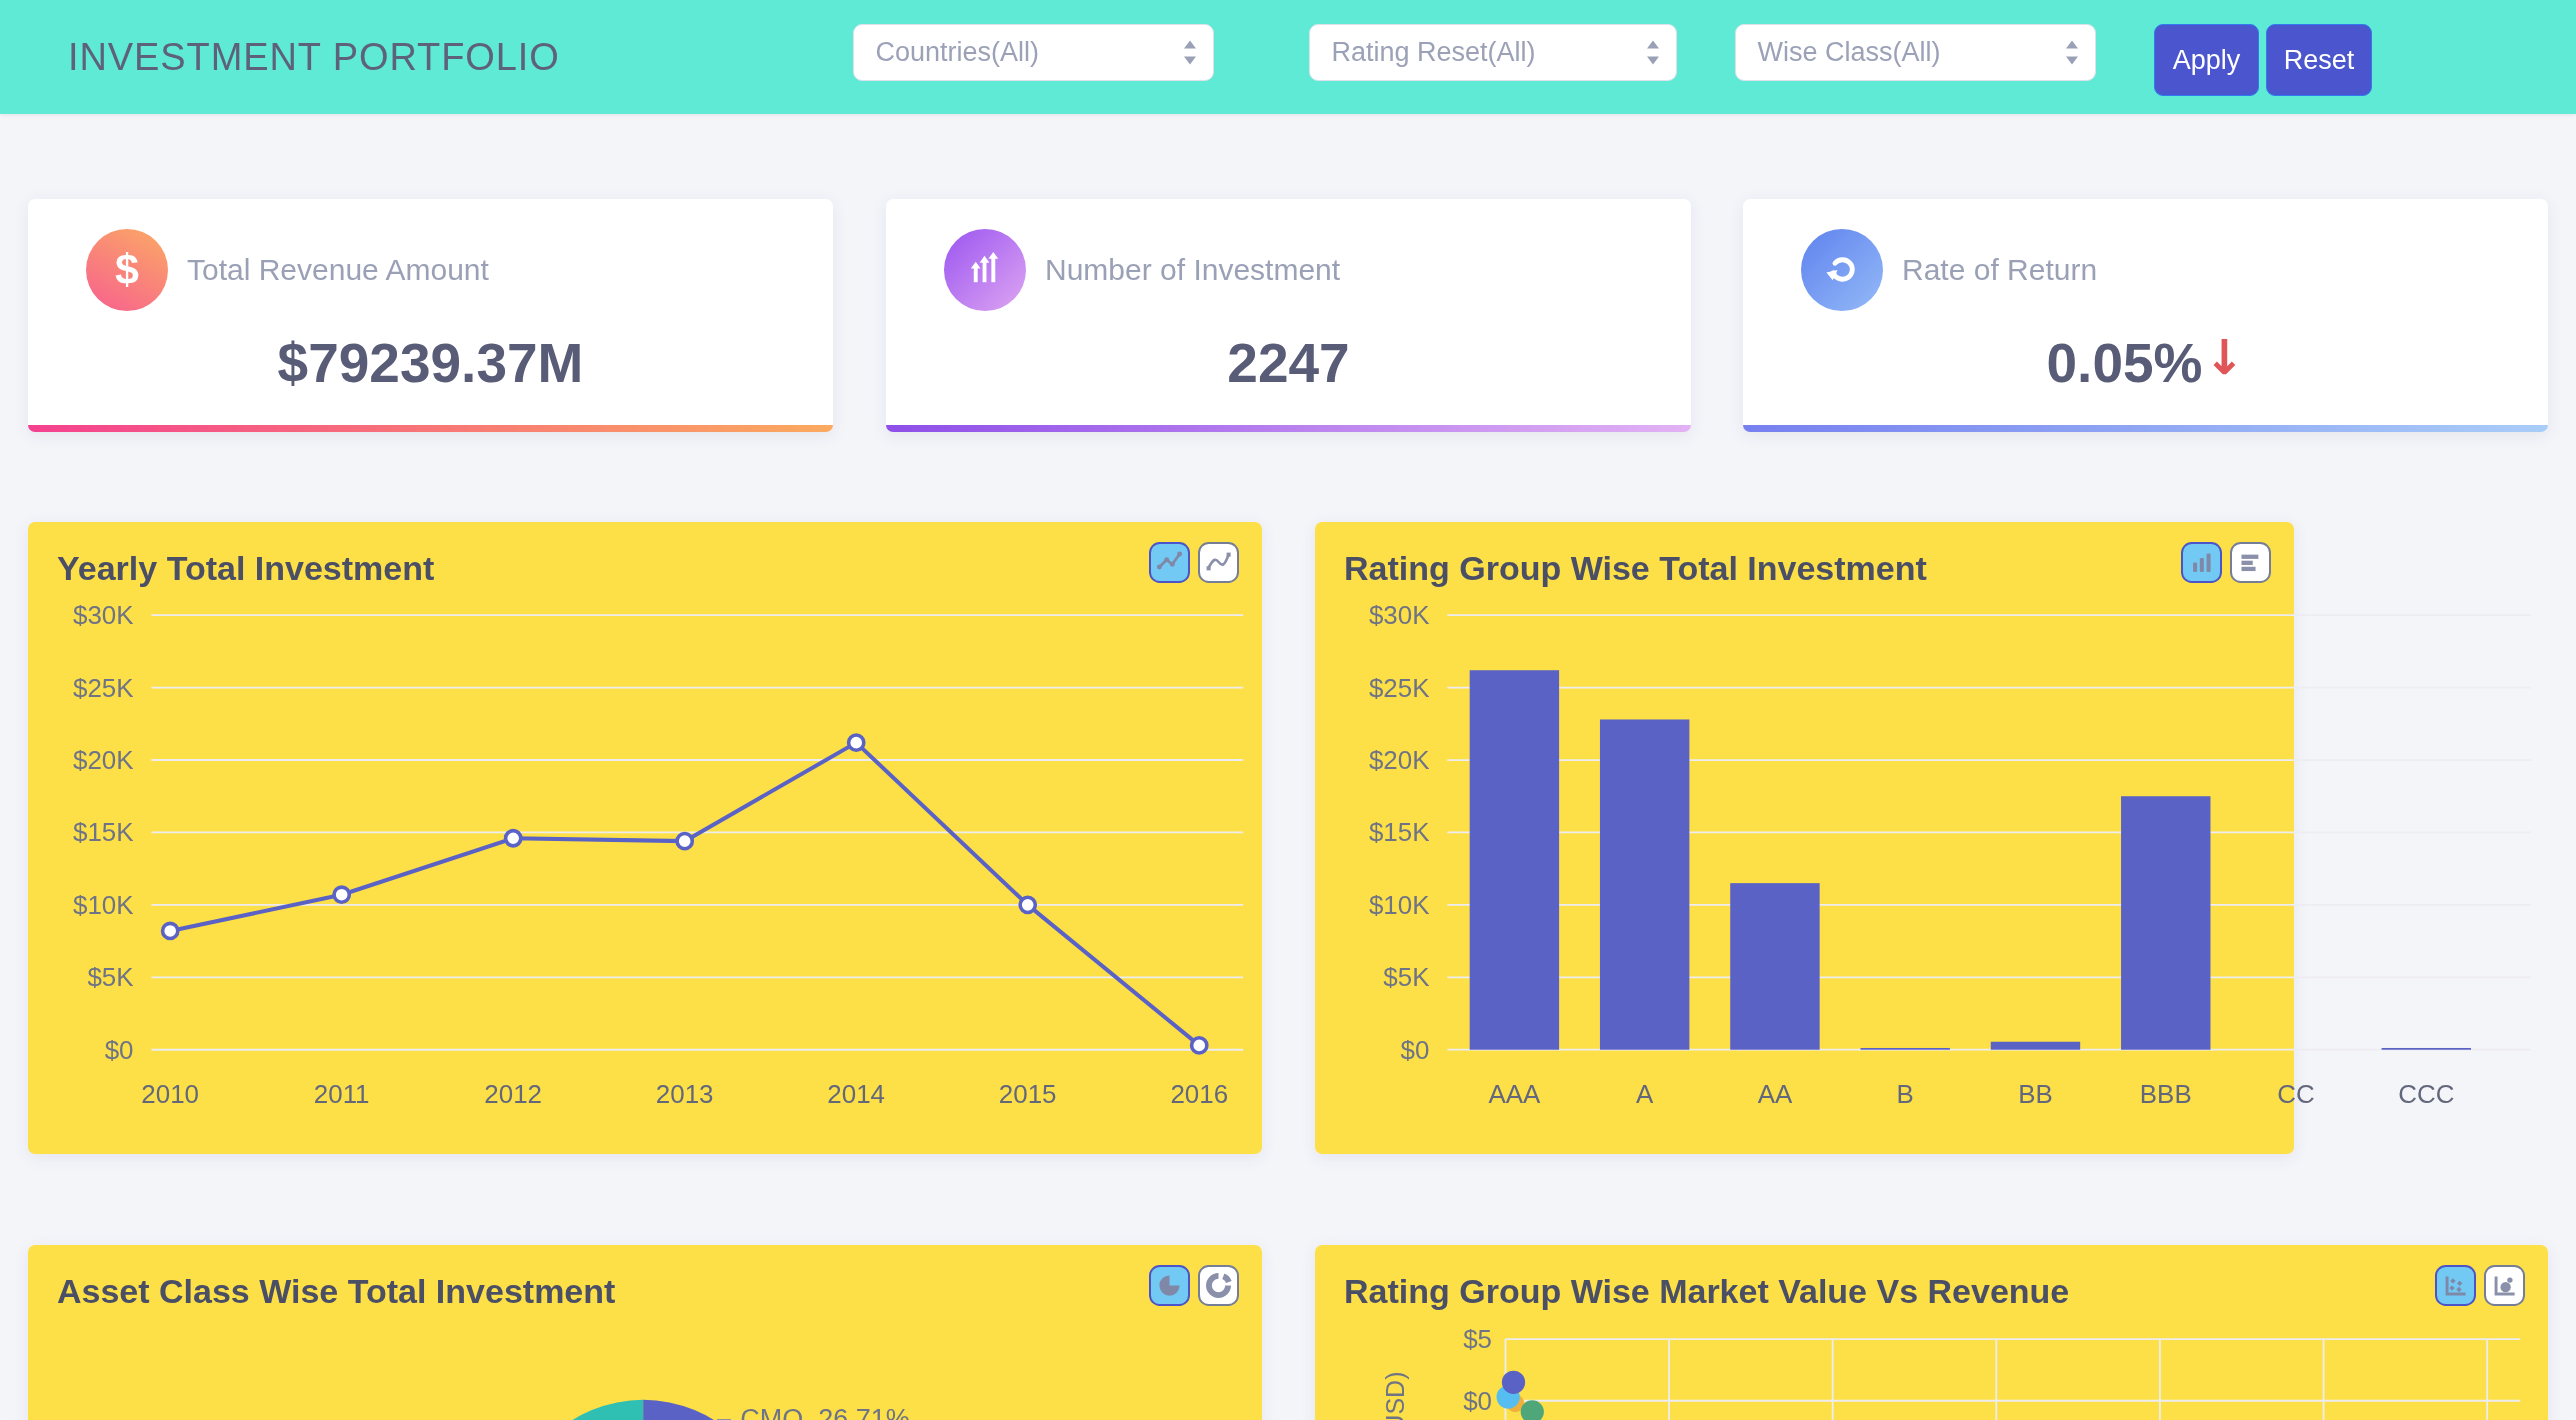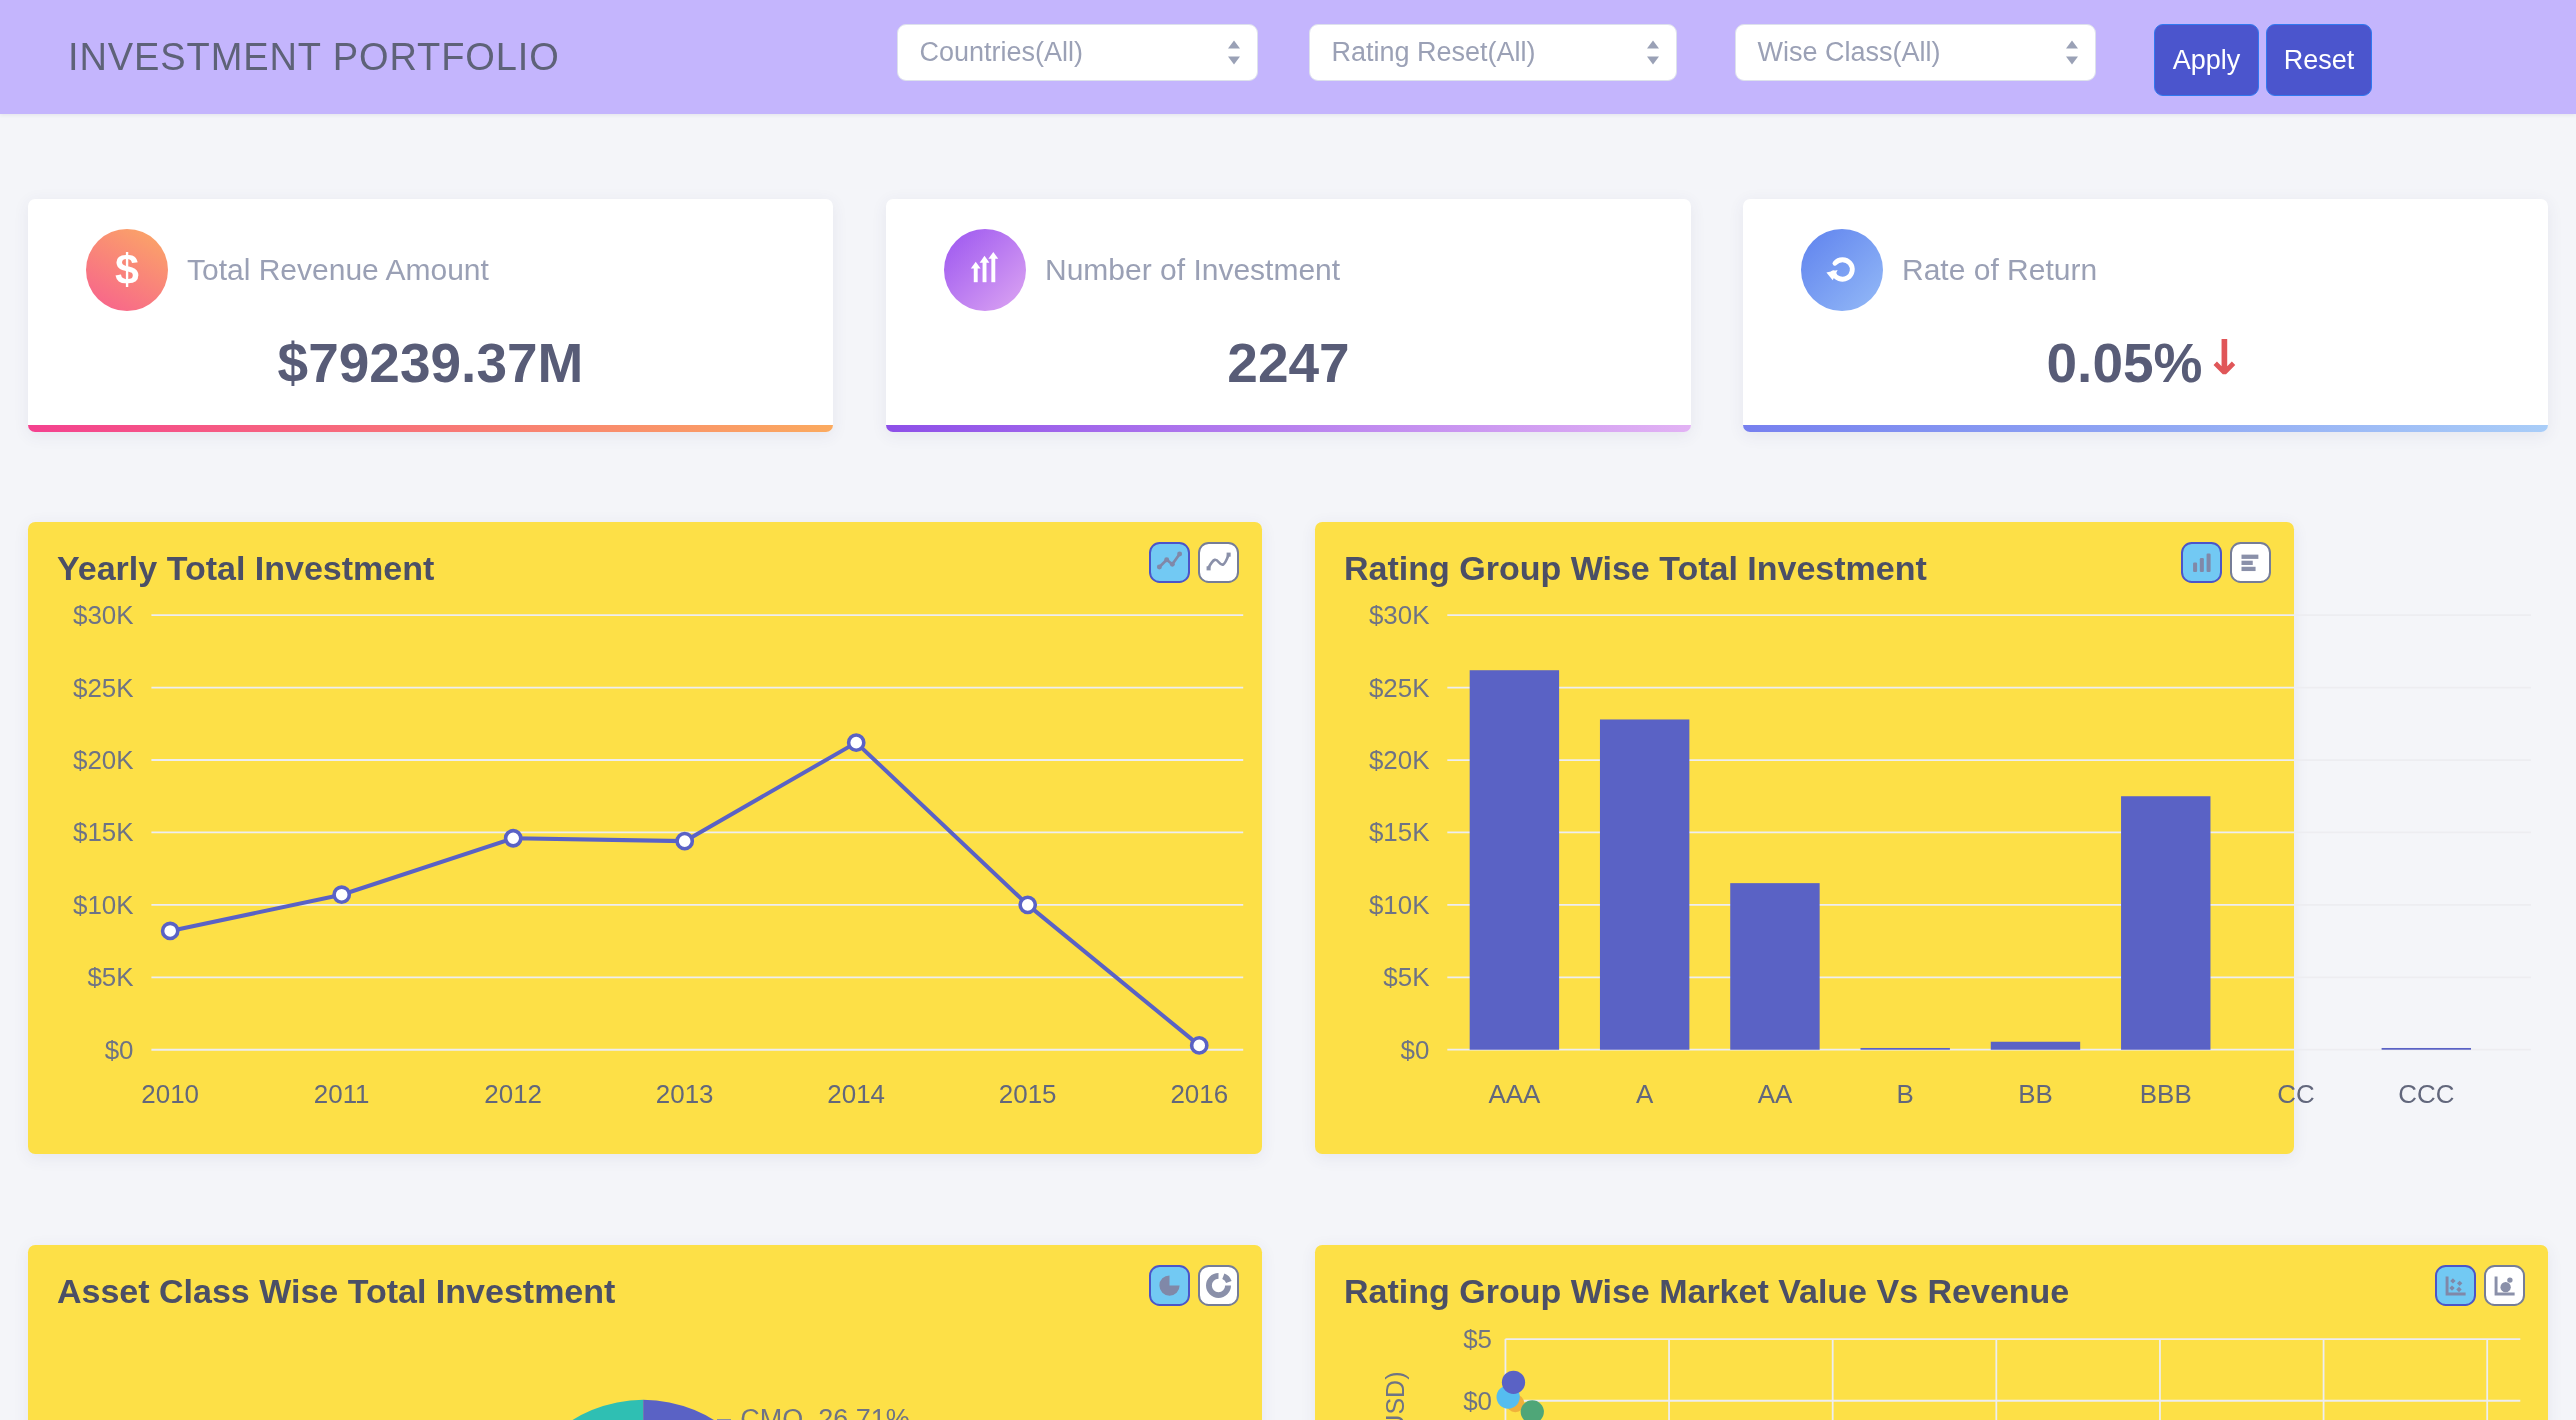--- a/index.html
+++ b/index.html
@@ -1,21 +1,21 @@
 <!DOCTYPE html>
 <html style="font-size:14.3px"><head>
 <meta charset="utf-8">
 <style>
   html,body{margin:0;padding:0;}
   body{
     width:2576px;height:1420px;overflow:hidden;position:relative;
     background:#f4f5f9;font-family:"Liberation Sans",sans-serif;
   }
   
-  .header{position:absolute;left:0;top:0;width:2576px;height:114px;background:#c4b5fd;
+  .header{position:absolute;left:0;top:0;width:2576px;height:114px;background:#5eead4;
     box-shadow:0 1.8px 3.6px rgba(40,50,90,.08);}
   .header h1{position:absolute;left:68px;top:0;height:114px;line-height:114px;margin:0;
     font-size:38px;font-weight:400;letter-spacing:0.9px;color:#5e6278;}
   .select{position:absolute;top:24px;height:57px;background:#fff;border:1.8px solid #dde1ec;
     border-radius:9px;box-sizing:border-box;color:#9ba1b6;font-size:27px;line-height:54px;
     padding-left:21.5px;cursor:pointer;}
   .stepper{position:absolute;right:16px;top:50%;transform:translateY(-50%);width:14.3px;height:27px;}
   .stepper:before,.stepper:after{content:"";position:absolute;left:0.9px;border-left:6.3px solid transparent;
     border-right:6.3px solid transparent;}
   .stepper:before{top:1.8px;border-bottom:8px solid #9aa1b6;}
@@ -47,21 +47,21 @@
     font-size:27px;color:#6e7385;}
   .cmo-callout .leader{width:14.3px;border-top:2.7px solid #8b90a3;}
   text{font-family:"Liberation Sans",sans-serif;}
 </style>
 </head>
 <body>
 
 <div class="header">
   <h1>INVESTMENT PORTFOLIO</h1>
 
-  <div class="select" style="left:897px;width:361px;">
+  <div class="select" style="left:853px;width:361px;">
     <span>Countries(All)</span>
     <span class="stepper"></span>
   </div>
   <div class="select" style="left:1309px;width:368px;">
     <span>Rating Reset(All)</span>
     <span class="stepper"></span>
   </div>
   <div class="select" style="left:1735px;width:361px;">
     <span>Wise Class(All)</span>
     <span class="stepper"></span>

